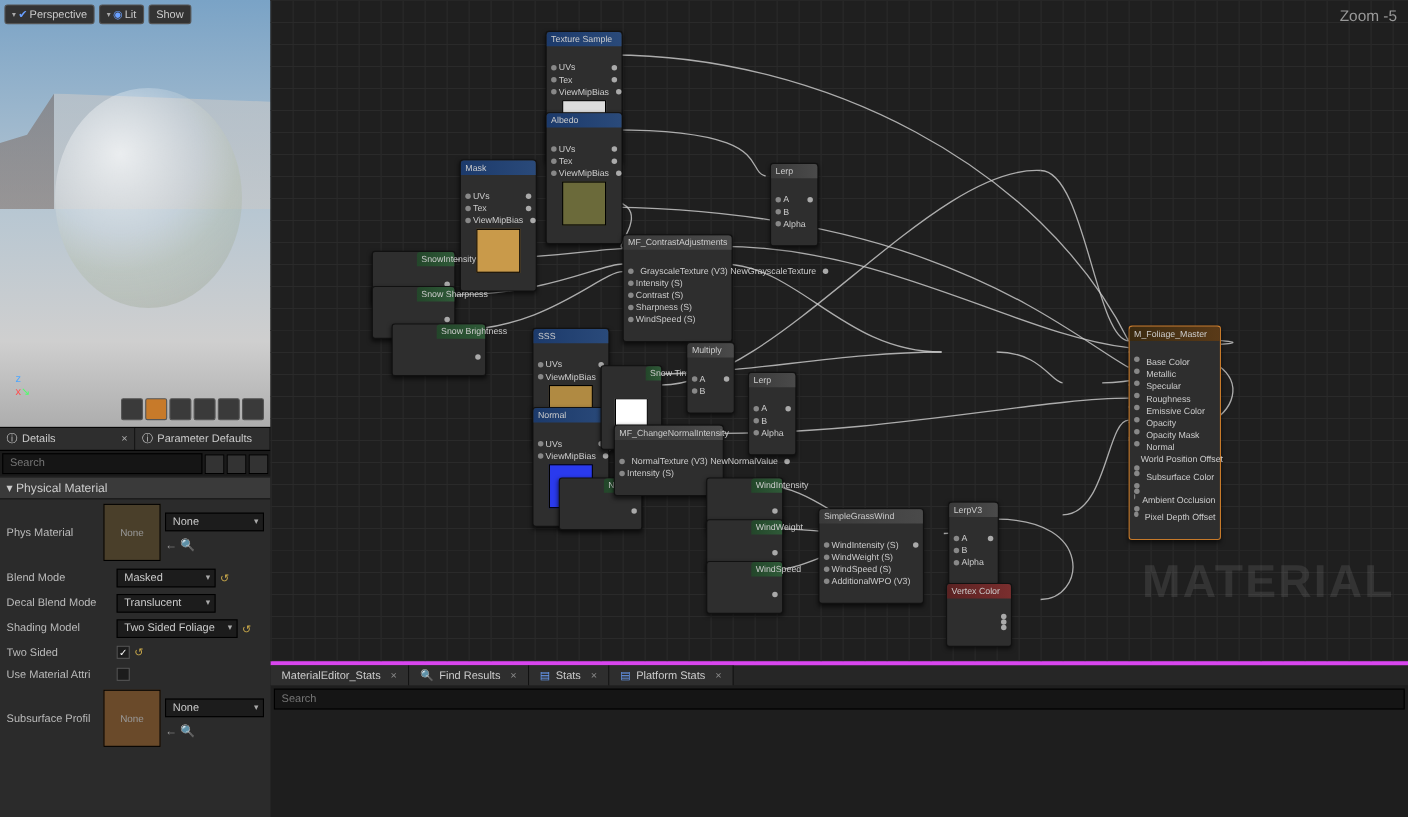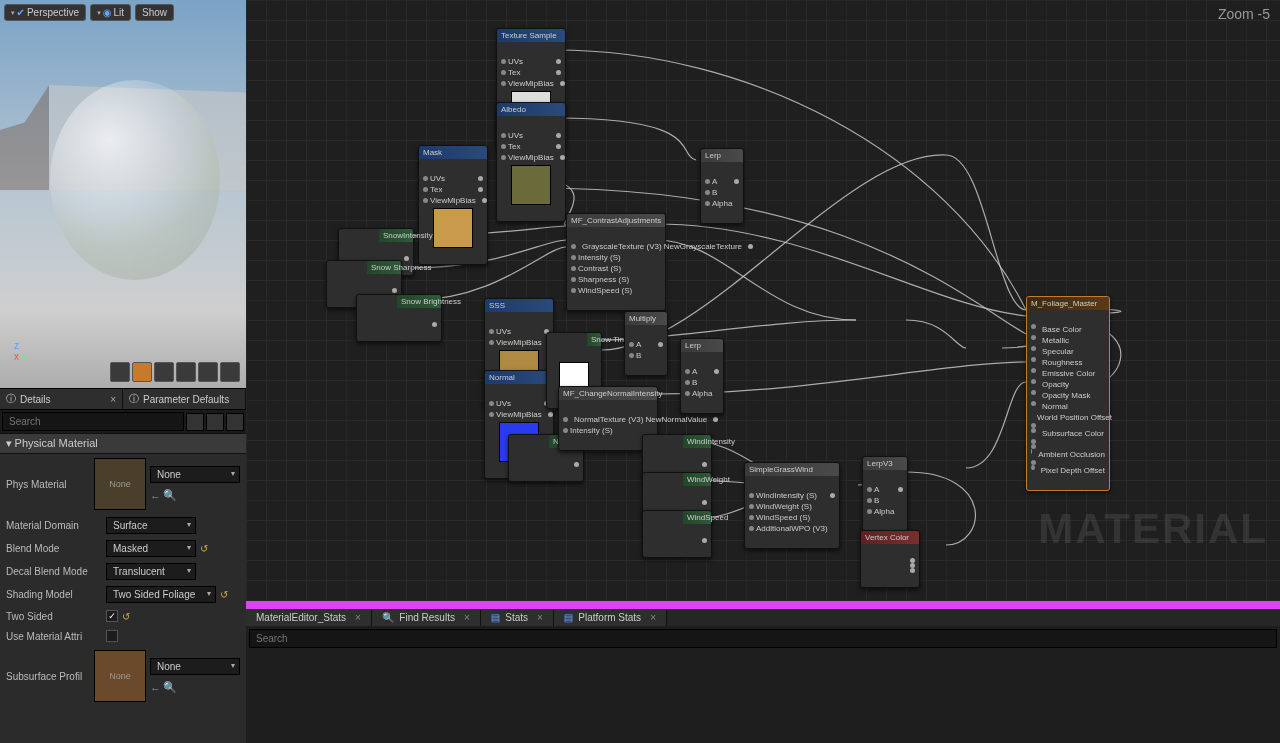--- a/index.html
+++ b/index.html
@@ -66,21 +66,21 @@
 .thumb { width: 40px; height: 40px; margin: 2px auto; border:1px solid #000; }
 .t-blue  .title { background: linear-gradient(90deg,#1c3a6b,#2a4a7a); }
 .t-green .title { background: linear-gradient(90deg,#23462a,#2f5a38); margin-left: 40px; }
 .t-gray  .title { background: linear-gradient(90deg,#3a3a3a,#4a4a4a); }
 .t-red   .title { background: linear-gradient(90deg,#5a2222,#7a2e2e); }
 .node.output { border: 1px solid #c77a2a; width: 84px; }
 .node.output .title { background: linear-gradient(90deg,#3a2a10,#5a3a18); }
 .node.output .row { justify-content:flex-start; }
 
 
-.bottom { height: 142px; background: #1e1e1e; border-top: 8px solid #d946ef; display:flex; flex-direction:column; }
+.bottom { height: 142px; background: #1e1e1e; border-top: 4px solid #d946ef; display:flex; flex-direction:column; }
 .btabs { display:flex; background:#262626; }
 .btab { padding: 3px 10px; background:#2e2e2e; border-right:1px solid #111; display:flex; align-items:center; gap:5px; font-size:10px; }
 .btab .close { color:#888; margin-left:4px; }
 .bsearch { padding: 3px; }
 .bsearch input { width: 100%; background:#151515; border:1px solid #000; color:#aaa; padding:3px 6px; font-size:10px; }
 </style>
 </head>
 <body>
 
 <div class="root">
@@ -141,26 +141,20 @@
           <div class="swatch">
               <span>None</span>
             </div>
           <div style="display:flex;flex-direction:column;gap:6px">
             <div class="dropdown">None</div>
             <div><span class="smallicn">←</span> <span class="smallicn">🔍</span></div>
           </div>
         </div>
       </div>
 
-      <div class="prop-row">
-        <div class="prop-label">Material Domain</div>
-        <div class="prop-val">
-            <div class="dropdown">Surface</div>
-          </div>
-      </div>
       <div class="prop-row">
         <div class="prop-label">Blend Mode</div>
         <div class="prop-val">
             <div class="dropdown">Masked</div>
             <span class="reset">↺</span>
           </div>
       </div>
       <div class="prop-row">
         <div class="prop-label">Decal Blend Mode</div>
         <div class="prop-val">
@@ -345,21 +339,21 @@
           <div class="title">SnowIntensity</div>
           <div class="body">
             <div class="row">
               <span></span>
               <span>
                 <i class="pin out"></i>
               </span>
             </div>
           </div>
         </div>
-      <div class="node t-green" style="left:80px; top:260px; width:76px">
+      <div class="node t-green" style="left:92px; top:260px; width:76px">
           <div class="title">Snow Sharpness</div>
           <div class="body">
             <div class="row">
               <span></span>
               <span>
                 <i class="pin out"></i>
               </span>
             </div>
           </div>
         </div>

